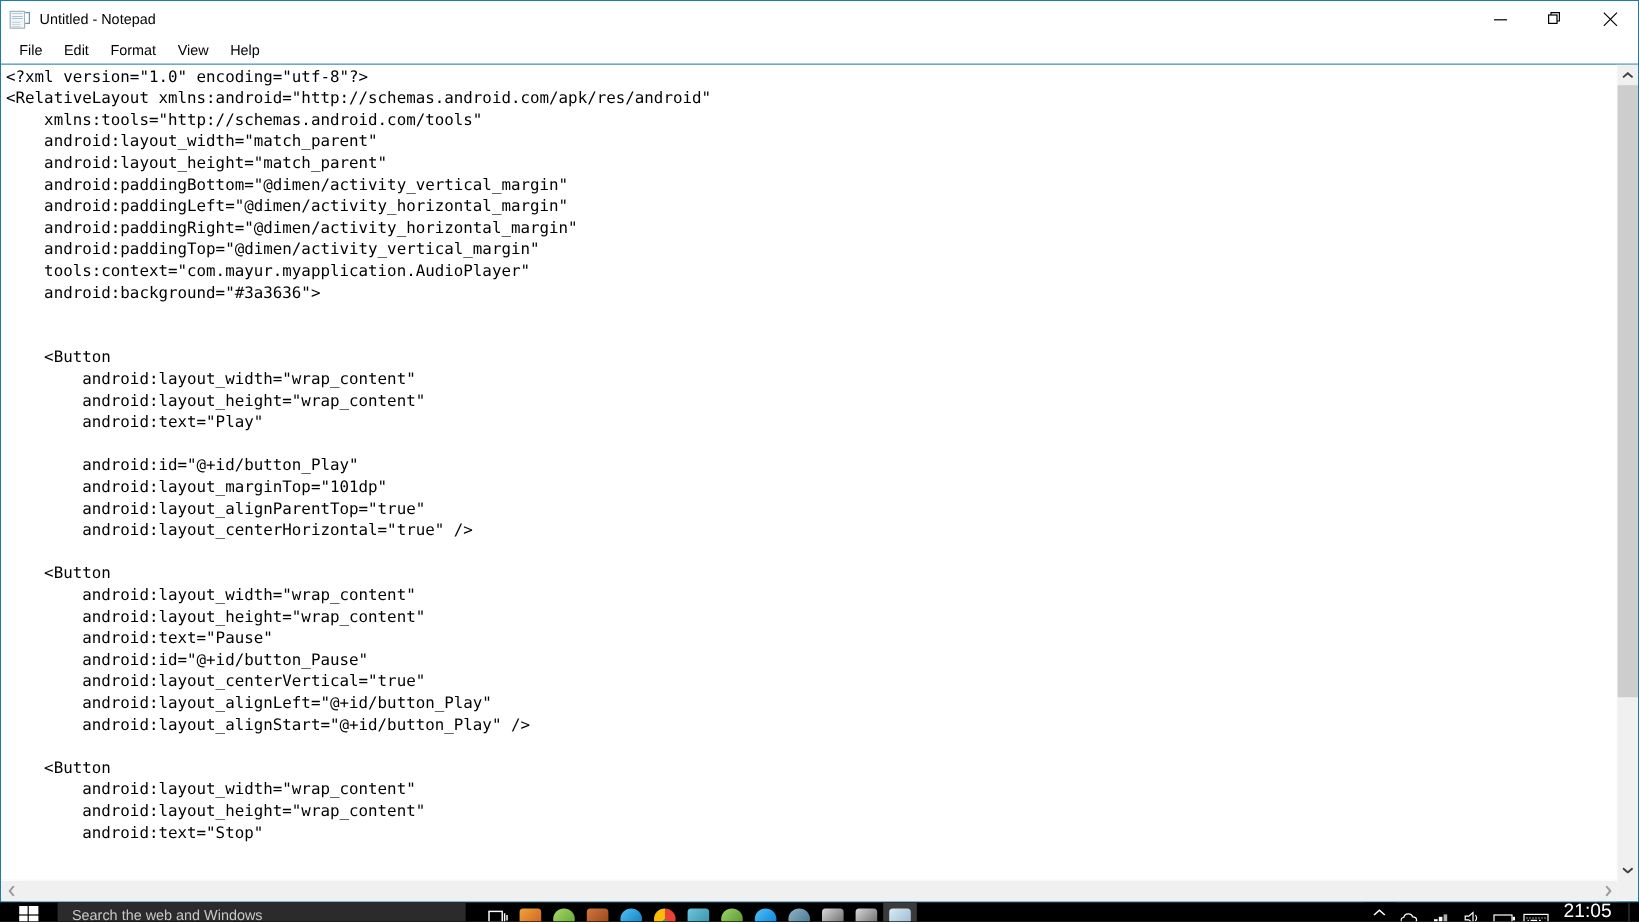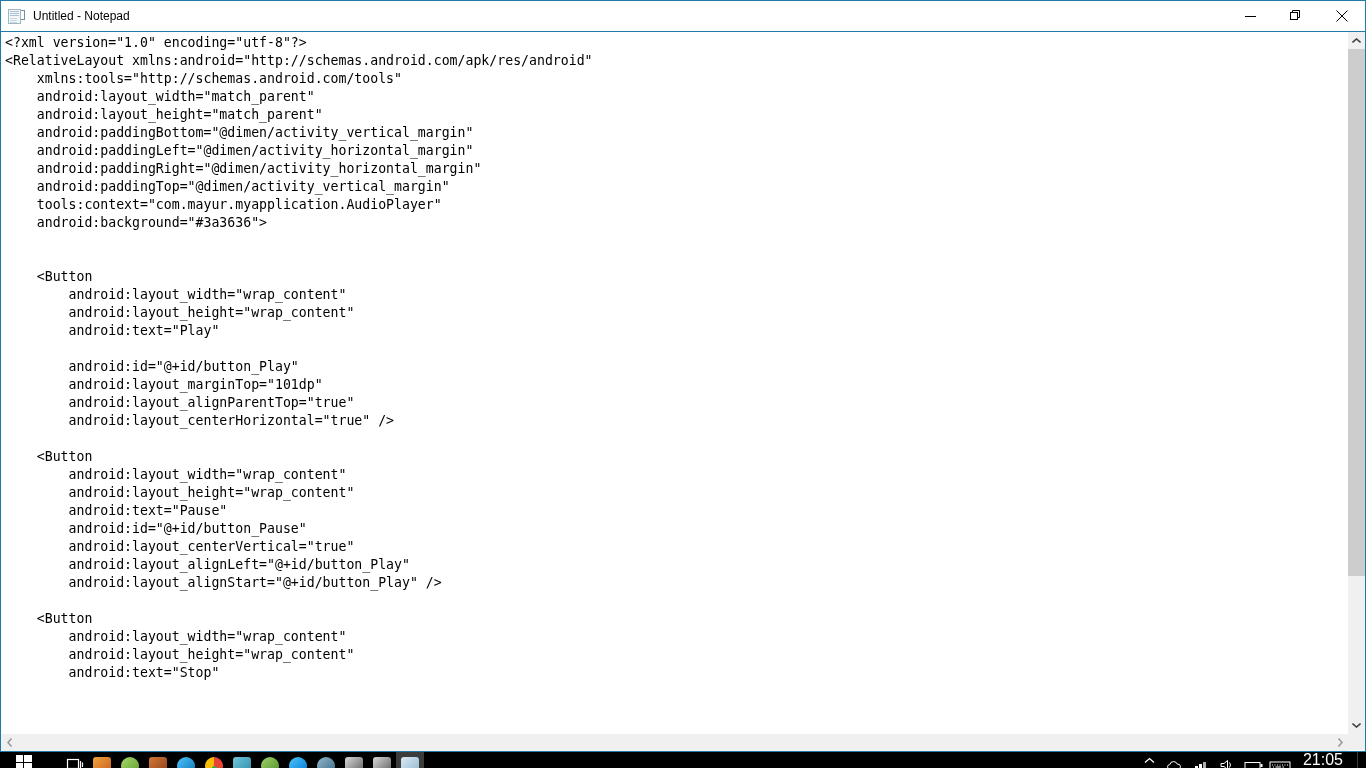--- a/index.html
+++ b/index.html
@@ -369,20 +369,27 @@
           </svg>
         </div>
         <div class="win-btn">
           <svg width="12" height="12" viewBox="0 0 12 12">
             <path d="M0.5 0.5 L11.5 11.5 M11.5 0.5 L0.5 11.5" stroke="#000" stroke-width="1" fill="none"></path>
           </svg>
         </div>
       </div>
     </div>
 
+    <div class="menubar">
+      <div class="menu-item">File</div>
+      <div class="menu-item">Edit</div>
+      <div class="menu-item">Format</div>
+      <div class="menu-item">View</div>
+      <div class="menu-item">Help</div>
+    </div>
 
     <div class="edit-wrap">
       <div class="text-area">
         <pre class="code">&lt;?xml version="1.0" encoding="utf-8"?&gt;
 &lt;RelativeLayout xmlns:android="http://schemas.android.com/apk/res/android"
     xmlns:tools="http://schemas.android.com/tools"
     android:layout_width="match_parent"
     android:layout_height="match_parent"
     android:paddingBottom="@dimen/activity_vertical_margin"
     android:paddingLeft="@dimen/activity_horizontal_margin"
@@ -457,20 +464,21 @@
 
     <div class="start-btn">
       <div class="start-logo">
         <i></i>
           <i></i>
           <i></i>
           <i></i>
       </div>
     </div>
 
+    <div class="search-box">Search the web and Windows</div>
 
     <div class="task-icons">
 
       <div class="task-ico">
         <svg width="20" height="14" viewBox="0 0 20 14" style="margin-top:5px;">
           <rect x="3.5" y="2.5" width="11" height="9" fill="none" stroke="#fff" stroke-width="1.2"></rect>
           <path d="M16.5 4 V11.5" stroke="#fff" stroke-width="1.2"></path>
           <path d="M18.5 5.5 V10" stroke="#fff" stroke-width="1.2"></path>
         </svg>
       </div>

